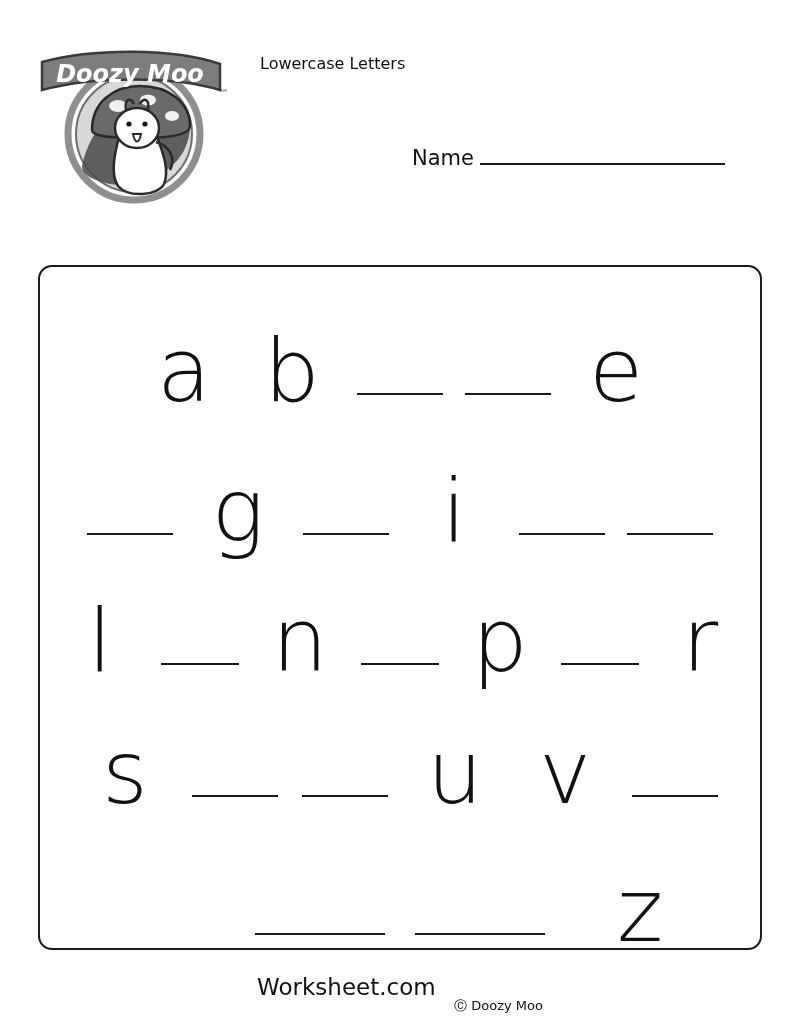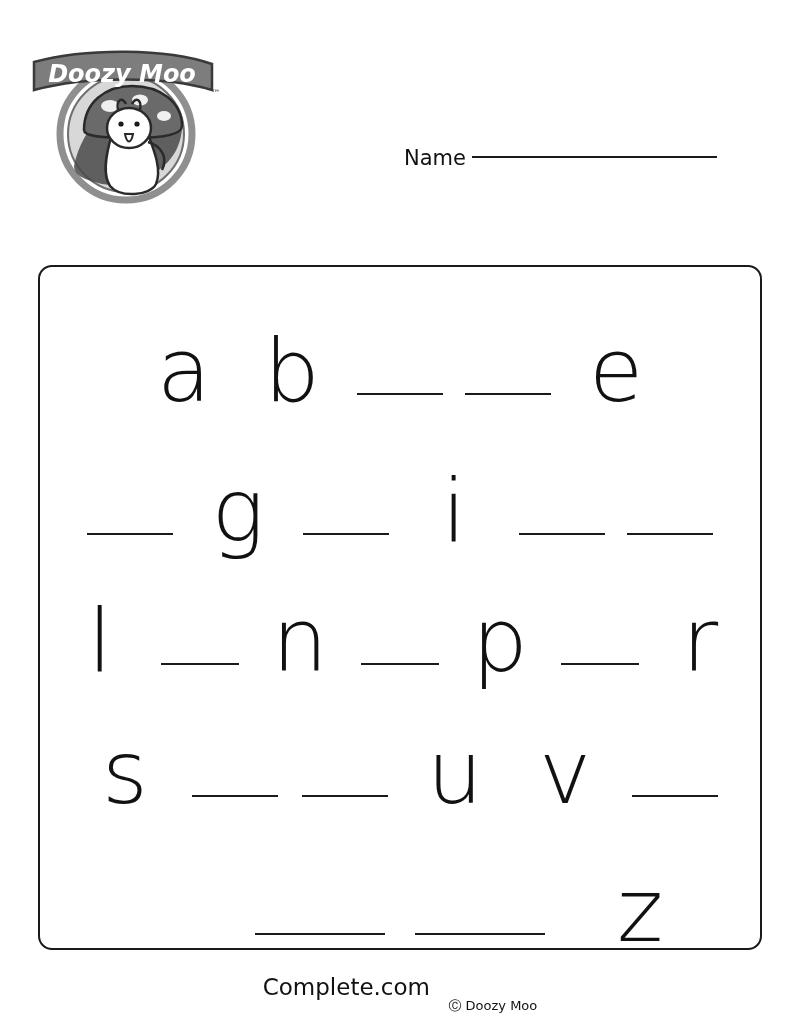--- a/index.html
+++ b/index.html
@@ -13,21 +13,21 @@
     position: relative;
     font-family: "Liberation Sans", sans-serif;
     color: #1a1a1a;
     overflow: hidden;
   }
 
   
   .header {
     position: absolute;
     top: 26px;
-    left: 4px;
+    left: 12px;
     width: 788px;
     height: 185px;
   }
 
   .logo {
     position: absolute;
     left: 22px;
     top: 20px;
     width: 200px;
     height: 160px;
@@ -52,21 +52,21 @@
     font-size: 16px;
     color: #111111;
     margin-top: 6px;
   }
 
   .name-row {
     position: absolute;
     left: 400px;
     top: 122px;
     display: flex;
-    align-items: center;
+    align-items: flex-end;
     gap: 6px;
   }
   .name-label {
     font-family: "DejaVu Sans", sans-serif;
     font-size: 21px;
     color: #111111;
     line-height: 1;
   }
   .name-line {
     width: 245px;
@@ -194,20 +194,21 @@
 
       <g>
         <path d="M8 16 C60 2 140 2 186 18 L186 44 C140 30 60 30 8 44 Z" fill="#7d7d7d" stroke="#3a3a3a" stroke-width="2.5"></path>
         <text x="96" y="36" text-anchor="middle" font-family="'DejaVu Sans',sans-serif" font-size="24" font-style="italic" font-weight="bold" fill="#ffffff">Doozy Moo</text>
       </g>
       <text x="190" y="50" text-anchor="middle" font-family="'DejaVu Sans',sans-serif" font-size="9" fill="#3a3a3a">™</text>
     </svg>
   </div>
 
   <div class="title-block">
+    <div class="worksheet-subtitle">Lowercase Letters</div>
   </div>
 
   <div class="name-row">
     <span class="name-label">Name</span>
     <span class="name-line"></span>
   </div>
 
 </div>
 
 <div class="worksheet-box">
@@ -248,15 +249,15 @@
         <div class="cell" style="width: 160px;"><span class="glyph" style="visibility: hidden;">x</span></div>
         <div class="cell" style="width: 160px;"><span class="blank" style="width: 130px;"></span><span class="glyph" style="visibility: hidden;">x</span></div>
         <div class="cell" style="width: 160px;"><span class="blank" style="width: 130px;"></span><span class="glyph" style="visibility: hidden;">x</span></div>
         <div class="cell" style="width: 160px;"><span class="glyph">z</span></div>
       </div>
     </div>
 
 </div>
 
 <div class="footer">
-  <span class="footer-site">Complete.com</span>
+  <span class="footer-site">Worksheet.com</span>
   <span class="footer-copy">Ⓒ Doozy Moo</span>
 </div>
 
 </body></html>

